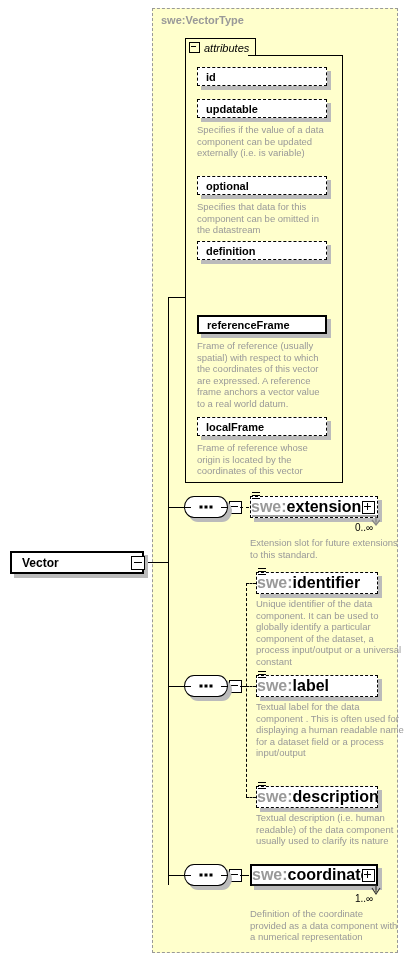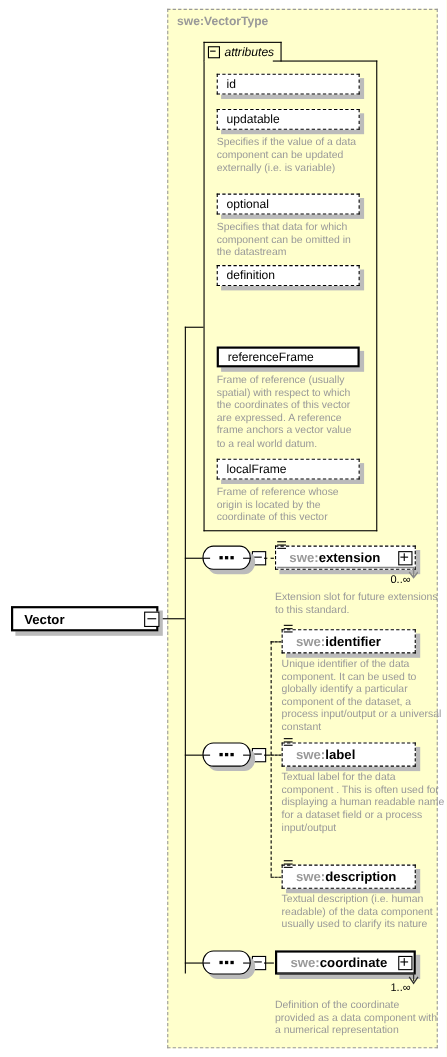--- a/index.html
+++ b/index.html
@@ -73,21 +73,21 @@
 
   
   .abox{
     position:absolute;
     height:19px;
     background:#ffffff;
     border:1px dashed #000;
     box-sizing:border-box;
     display:flex;align-items:center;
     padding-left:8px;
-    font-weight:normal;
+    font-weight:bold;
     font-size:11px;
     z-index:5;
   }
   .abox.req{border:2px solid #000;}
   .ashadow{
     position:absolute;
     height:19px;
     background:#bbbbbb;
     z-index:4;
   }
@@ -101,22 +101,21 @@
   }
 
   
   .ebox{
     position:absolute;
     height:22px;
     background:#ffffff;
     border:1px dashed #000;
     box-sizing:border-box;
     display:flex;align-items:center;
-    padding-left:12px;
-    font-size:12px;
+    font-size:16px;
     font-weight:bold;
     z-index:6;
   }
   .ebox.req{border:2px solid #000;}
   .eshadow{
     position:absolute;height:22px;background:#bbbbbb;z-index:5;
   }
   .ebox .pfx{color:#999999;font-weight:bold;}
   .ebox .nm{color:#000;font-weight:bold;}
 
@@ -242,38 +241,38 @@
   <div class="ashadow" style="left:201px;top:103px;width:130px;"></div>
   <div class="abox" style="left:197px;top:99px;width:130px;">
     <span>updatable</span>
   </div>
   <div class="adesc" style="left:197px;top:124px;">Specifies if the value of a data component can be updated externally (i.e. is variable)</div>
 
   <div class="ashadow" style="left:201px;top:180px;width:130px;"></div>
   <div class="abox" style="left:197px;top:176px;width:130px;">
     <span>optional</span>
   </div>
-  <div class="adesc" style="left:197px;top:201px;">Specifies that data for which component can be omitted in the datastream</div>
+  <div class="adesc" style="left:197px;top:201px;">Specifies that data for this component can be omitted in the datastream</div>
 
   <div class="ashadow" style="left:201px;top:245px;width:130px;"></div>
   <div class="abox" style="left:197px;top:241px;width:130px;">
     <span>definition</span>
   </div>
 
   <div class="ashadow" style="left:201px;top:319px;width:130px;"></div>
   <div class="abox req" style="left:197px;top:315px;width:130px;">
     <span>referenceFrame</span>
   </div>
   <div class="adesc" style="left:197px;top:340px;">Frame of reference (usually spatial) with respect to which the coordinates of this vector are expressed. A reference frame anchors a vector value to a real world datum.</div>
 
   <div class="ashadow" style="left:201px;top:421px;width:130px;"></div>
   <div class="abox" style="left:197px;top:417px;width:130px;">
     <span>localFrame</span>
   </div>
-  <div class="adesc" style="left:197px;top:442px;">Frame of reference whose origin is located by the coordinate of this vector</div>
+  <div class="adesc" style="left:197px;top:442px;">Frame of reference whose origin is located by the coordinates of this vector</div>
 
   <div class="ln lnh" style="left:168px;top:507px;width:16px;"></div>
   <div class="seqnode" style="left:184px;top:496px;">
     <div class="seqshadow"></div>
     <div class="seqoct">
       <span class="bar l"></span>
       <span class="bar r"></span>
       <span class="dots">
           <b></b>
           <b></b>

